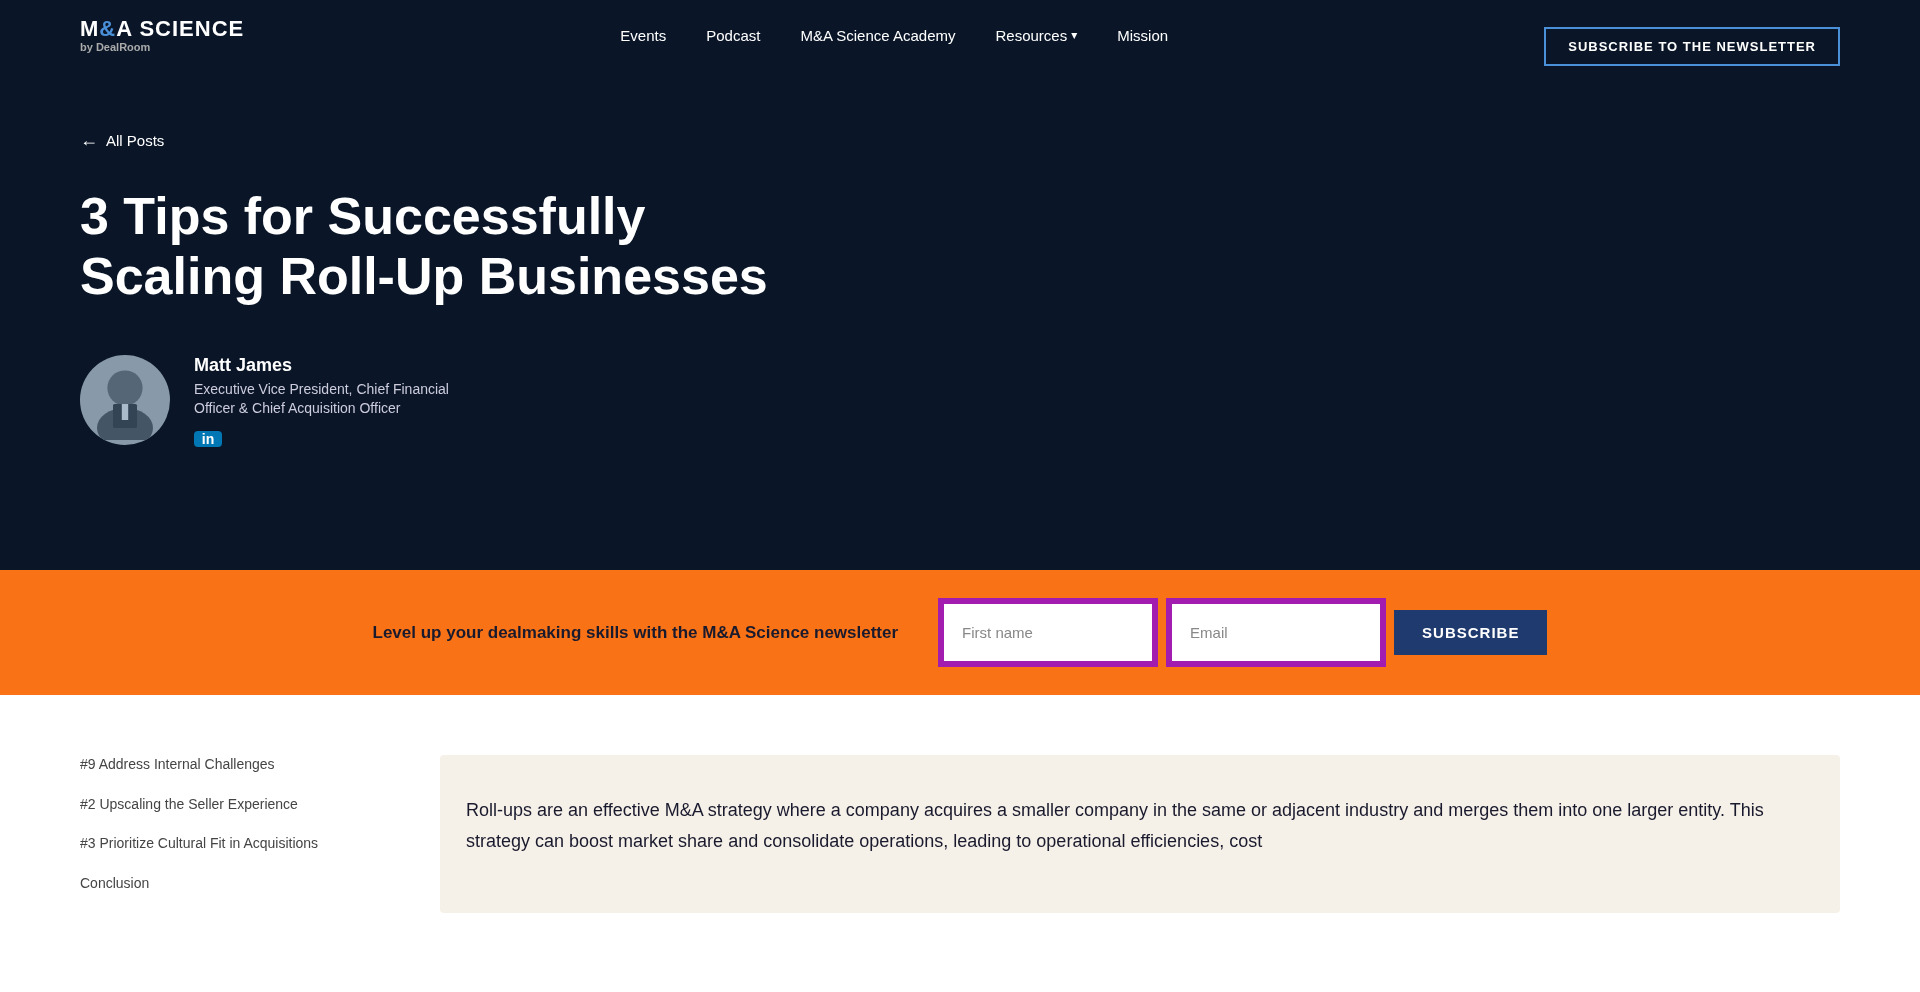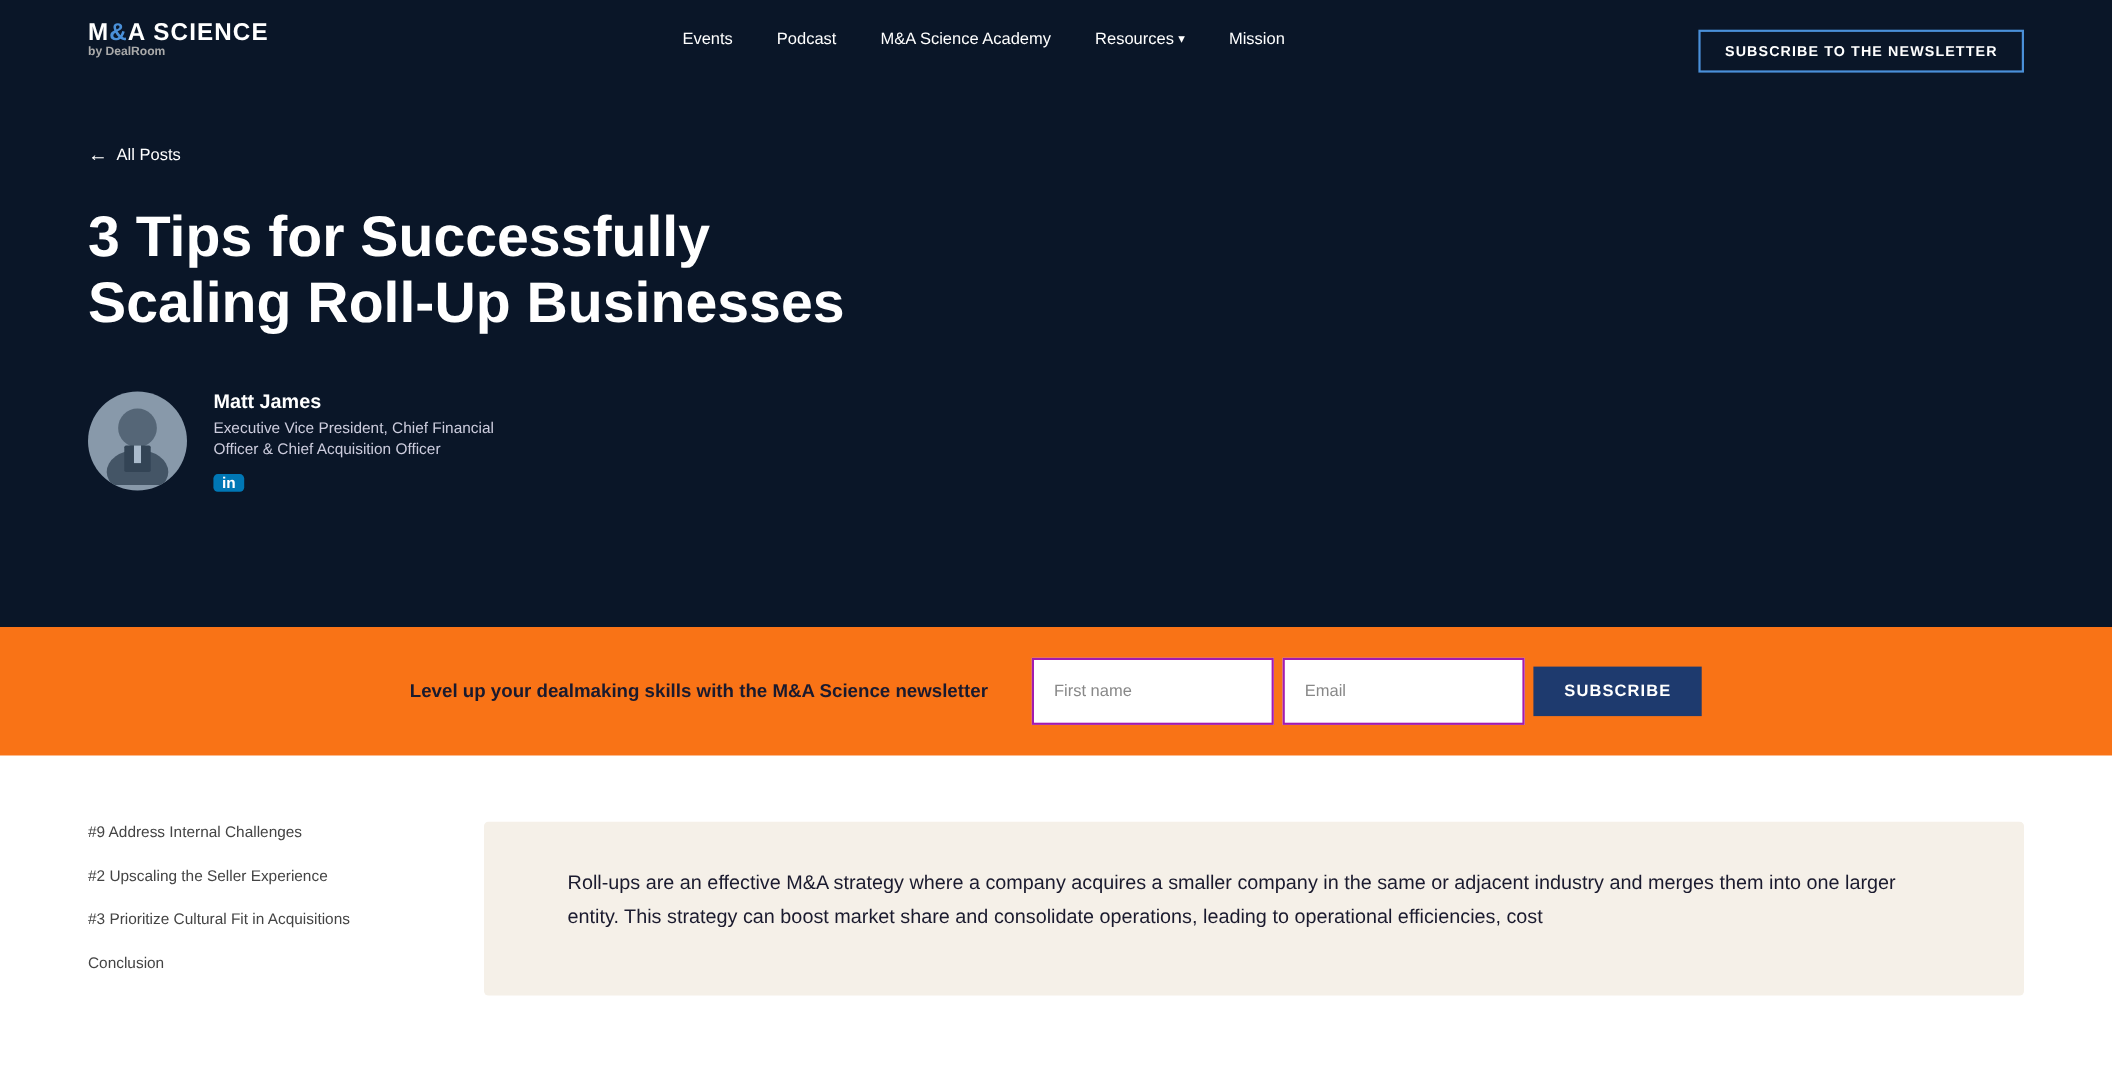--- a/index.html
+++ b/index.html
@@ -89,21 +89,21 @@
     .hero-title {
       font-size: 52px;
       font-weight: 800;
       color: #fff;
       max-width: 750px;
       line-height: 1.15;
       margin-bottom: 48px;
     }
     .author-section {
       display: flex;
-      align-items: center;
+      align-items: flex-start;
       gap: 24px;
     }
     .author-avatar {
       width: 90px;
       height: 90px;
       border-radius: 50%;
       background: #ccc;
       overflow: hidden;
       flex-shrink: 0;
       
@@ -163,21 +163,21 @@
       color: #1a1a2e;
     }
     .newsletter-inputs {
       display: flex;
       gap: 8px;
       align-items: center;
     }
     .newsletter-inputs input {
       padding: 20px 18px;
       font-size: 15px;
-      border: 2px solid #a21caf;
+      border: 6px solid #a21caf;
       outline: none;
       width: 220px;
       color: #666;
       background: #fff;
     }
     .newsletter-inputs input::placeholder {
       color: #888;
     }
     .subscribe-btn {
       background: #1e3a6e;
@@ -209,21 +209,21 @@
       color: #444;
       margin-bottom: 20px;
       cursor: pointer;
       line-height: 1.4;
     }
 
     
     .article-content {
       flex: 1;
       background: #f5f0e8;
-      padding: 40px 76px;
+      padding: 40px 26px;
       border-radius: 4px;
     }
     .article-text {
       font-size: 18px;
       color: #1a1a2e;
       line-height: 1.7;
     }
   </style>
 </head>
 <body>

